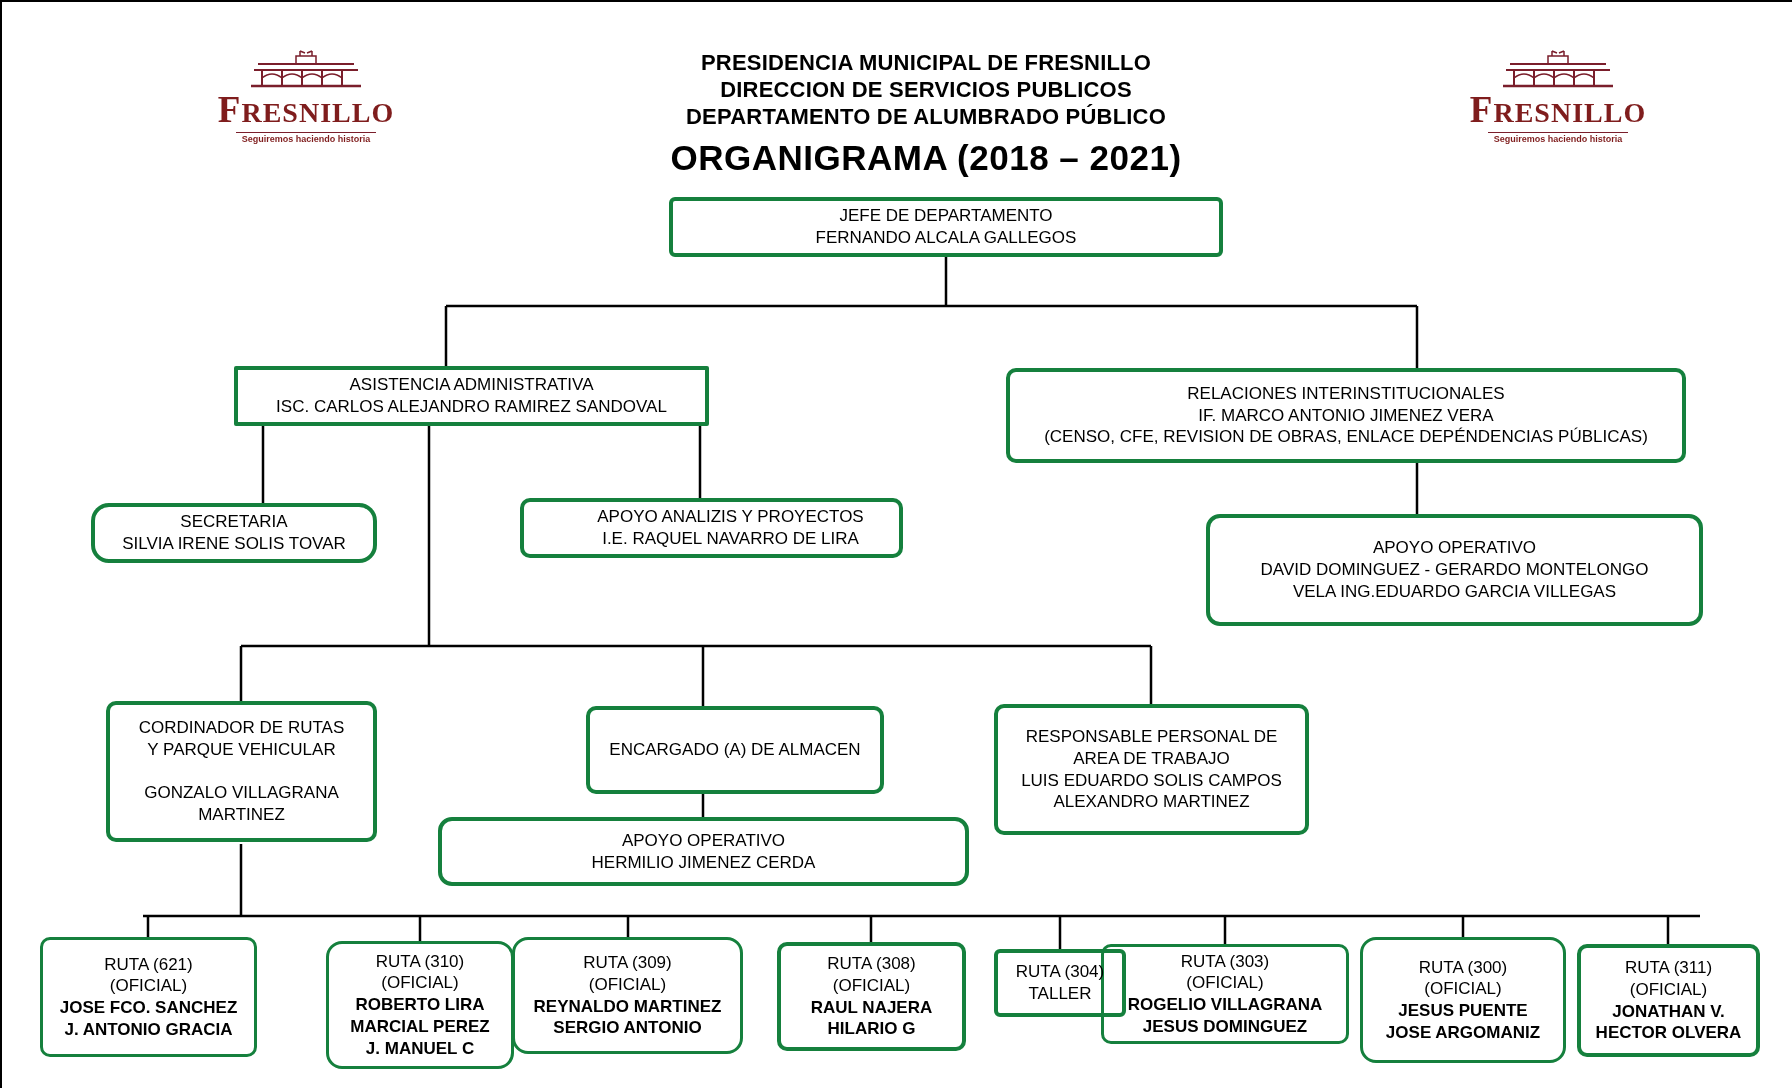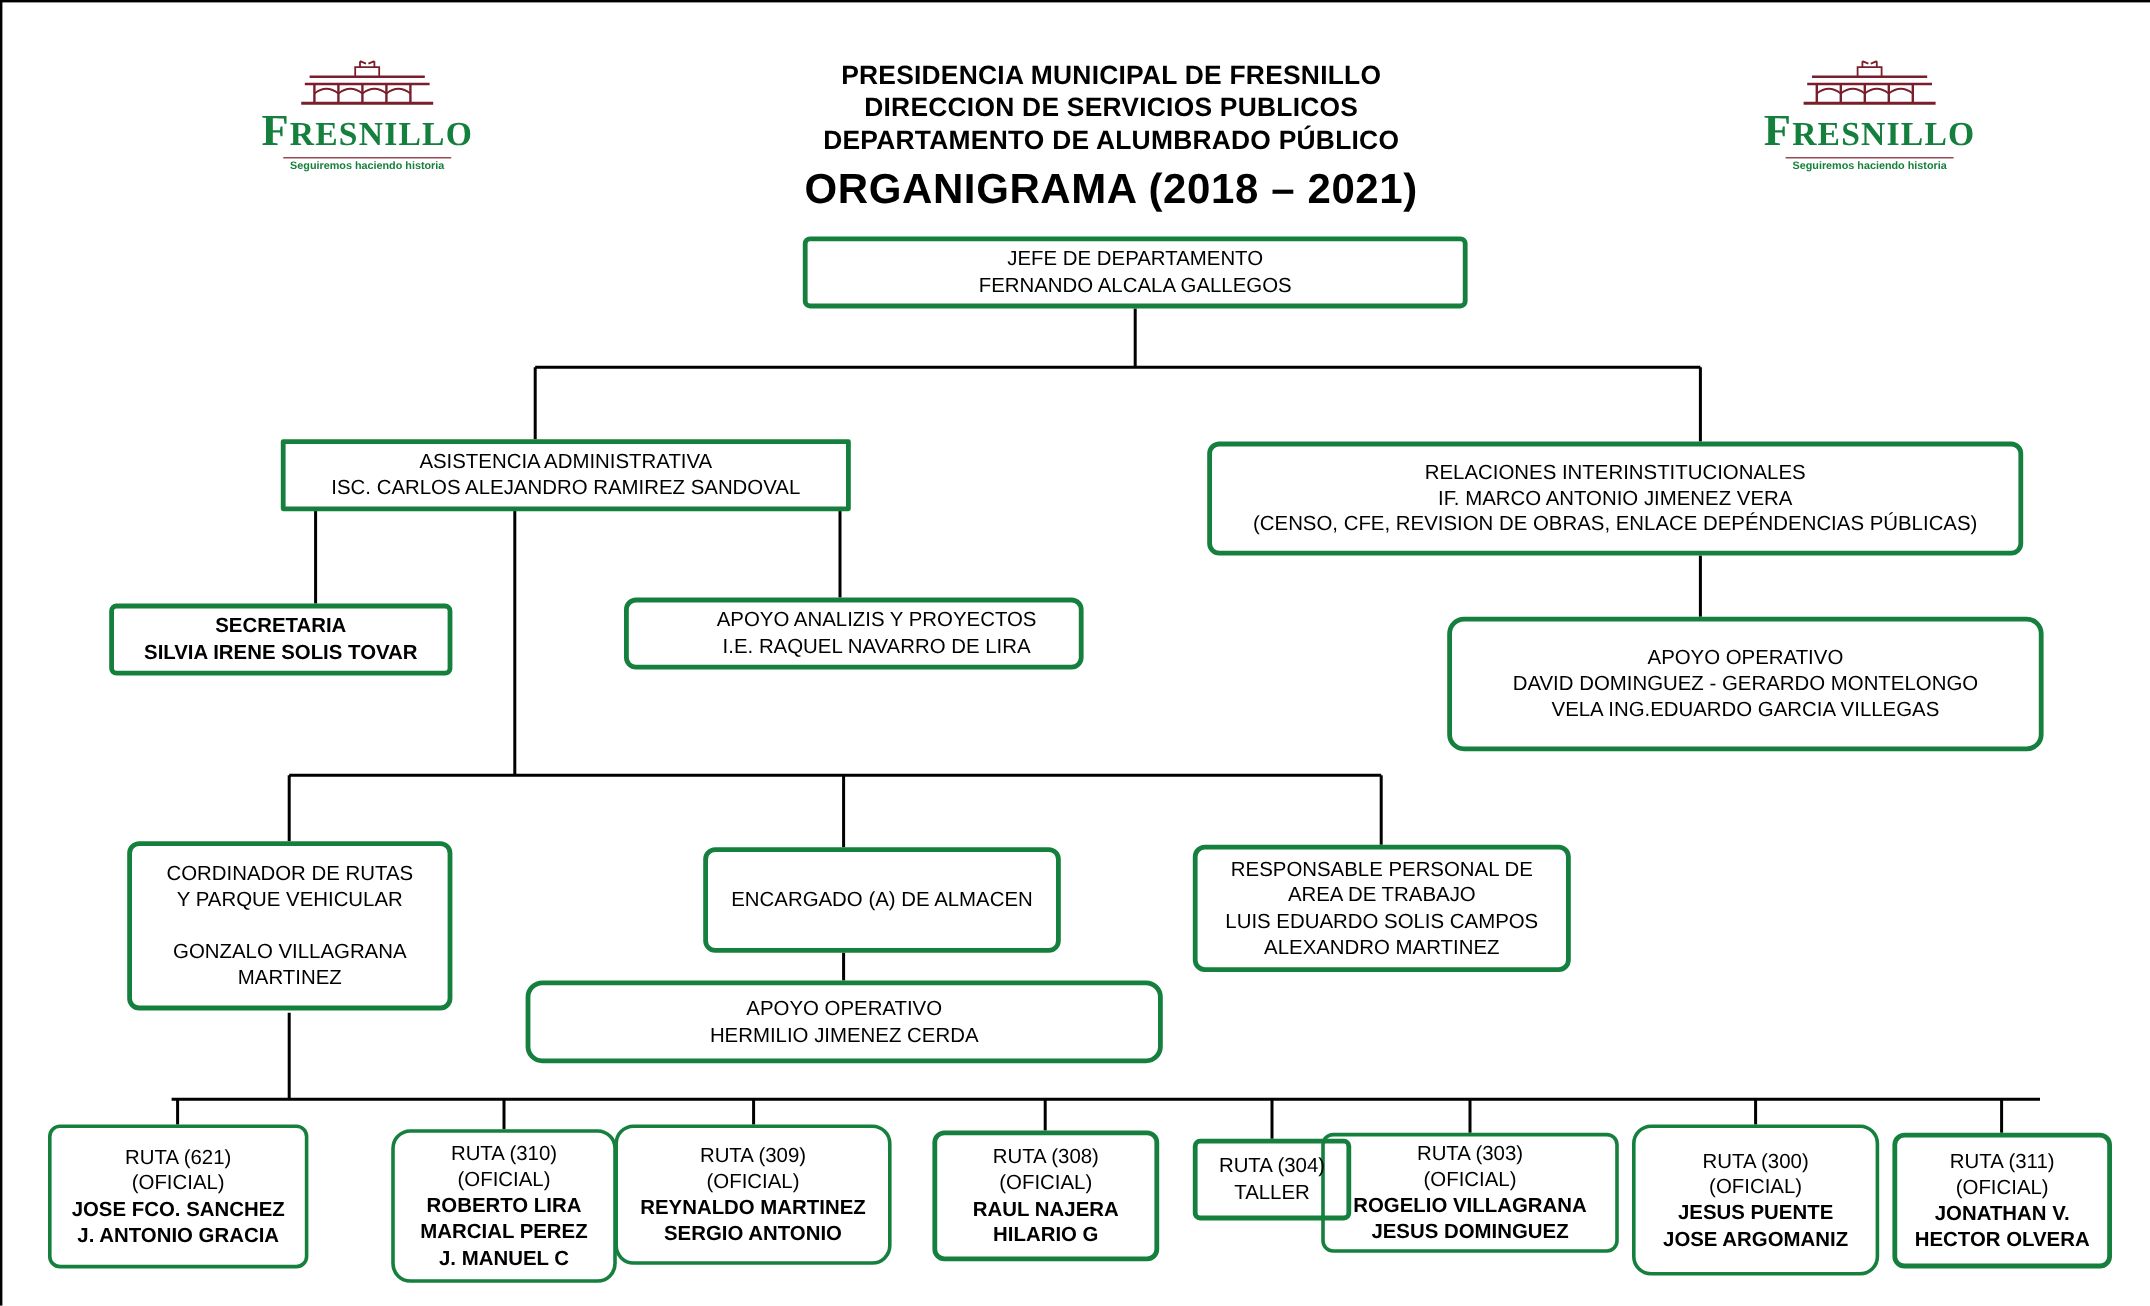--- a/index.html
+++ b/index.html
@@ -9,21 +9,21 @@
   }
   .page-edge-top{position:absolute;left:0;top:0;width:1792px;border-top:2px solid #000;}
   .page-edge-left{position:absolute;left:0;top:0;height:1088px;border-left:2px solid #000;}
 
   
   .doc-header{position:absolute;left:516px;top:50px;width:820px;text-align:center;}
   .doc-header .h-line{font-size:22px;font-weight:bold;line-height:1.22;letter-spacing:.2px;}
   .doc-header .h-title{font-size:35px;font-weight:bold;margin-top:8px;letter-spacing:.5px;}
 
   
-  .logo{position:absolute;width:220px;text-align:center;color:#15803d;}
+  .logo{position:absolute;width:220px;text-align:center;color:#7f1d1d;}
   #logo-left{left:196px;top:44px;}
   #logo-right{left:1448px;top:44px;}
   .logo-crest{display:block;margin:0 auto;}
   .logo-name{font-family:"Liberation Serif","DejaVu Serif",serif;font-size:28px;font-weight:bold;
              line-height:1;letter-spacing:1px;margin-top:1px;}
   .logo-name::first-letter{font-size:37px;}
   .logo-tagline{display:inline-block;font-size:9px;line-height:1.3;border-top:1.5px solid #7a1e2b;
                 padding:1px 6px 0 6px;margin-top:1px;font-weight:bold;}
 
   
@@ -35,26 +35,26 @@
     display:flex;flex-direction:column;justify-content:center;align-items:center;
     text-align:center;font-size:17px;line-height:1.28;padding:4px 6px;box-sizing:border-box;
   }
   .org-box .line{min-height:1.28em;white-space:nowrap;}
   .org-box.thick{border-width:3px;}
   .org-box.ruta .line:nth-child(n+3){font-weight:bold;}
 
   #box-jefe               {left:669px; top:197px; width:554px; height:60px; border-radius:6px;}
   #box-asistencia         {left:234px; top:366px; width:475px; height:60px; border-radius:2px;}
   #box-relaciones         {left:1006px;top:368px; width:680px; height:95px;}
-  #box-secretaria         {left:91px;  top:503px; width:286px; height:60px; border-radius:6px;font-weight:bold;}
+  #box-secretaria         {left:91px;  top:503px; width:286px; height:60px; border-radius:18px;}
   #box-apoyo-analizis     {left:520px; top:498px; width:383px; height:60px;padding-left:44px;}
   #box-apoyo-operativo-rel{left:1206px;top:514px; width:497px; height:112px;border-radius:14px;}
   #box-cordinador         {left:106px; top:701px; width:271px; height:141px;}
   #box-encargado          {left:586px; top:706px; width:298px; height:88px;}
-  #box-responsable        {left:994px; top:704px; width:315px; height:106px;}
+  #box-responsable        {left:994px; top:704px; width:315px; height:131px;}
   #box-apoyo-operativo-alm{left:438px; top:817px; width:531px; height:69px; border-radius:14px;}
 
   #box-ruta621{left:40px;  top:937px; width:217px; height:120px;}
   #box-ruta310{left:326px; top:941px; width:188px; height:128px;border-radius:16px;}
   #box-ruta309{left:512px; top:937px; width:231px; height:117px;border-radius:16px;}
   #box-ruta308{left:777px; top:942px; width:189px; height:109px;}
   #box-ruta304{left:994px; top:949px; width:132px; height:68px; background:transparent;border-radius:6px;}
   #box-ruta303{left:1101px;top:944px; width:248px; height:100px;}
   #box-ruta300{left:1360px;top:937px; width:206px; height:126px;border-radius:16px;}
   #box-ruta311{left:1577px;top:944px; width:183px; height:113px;}

